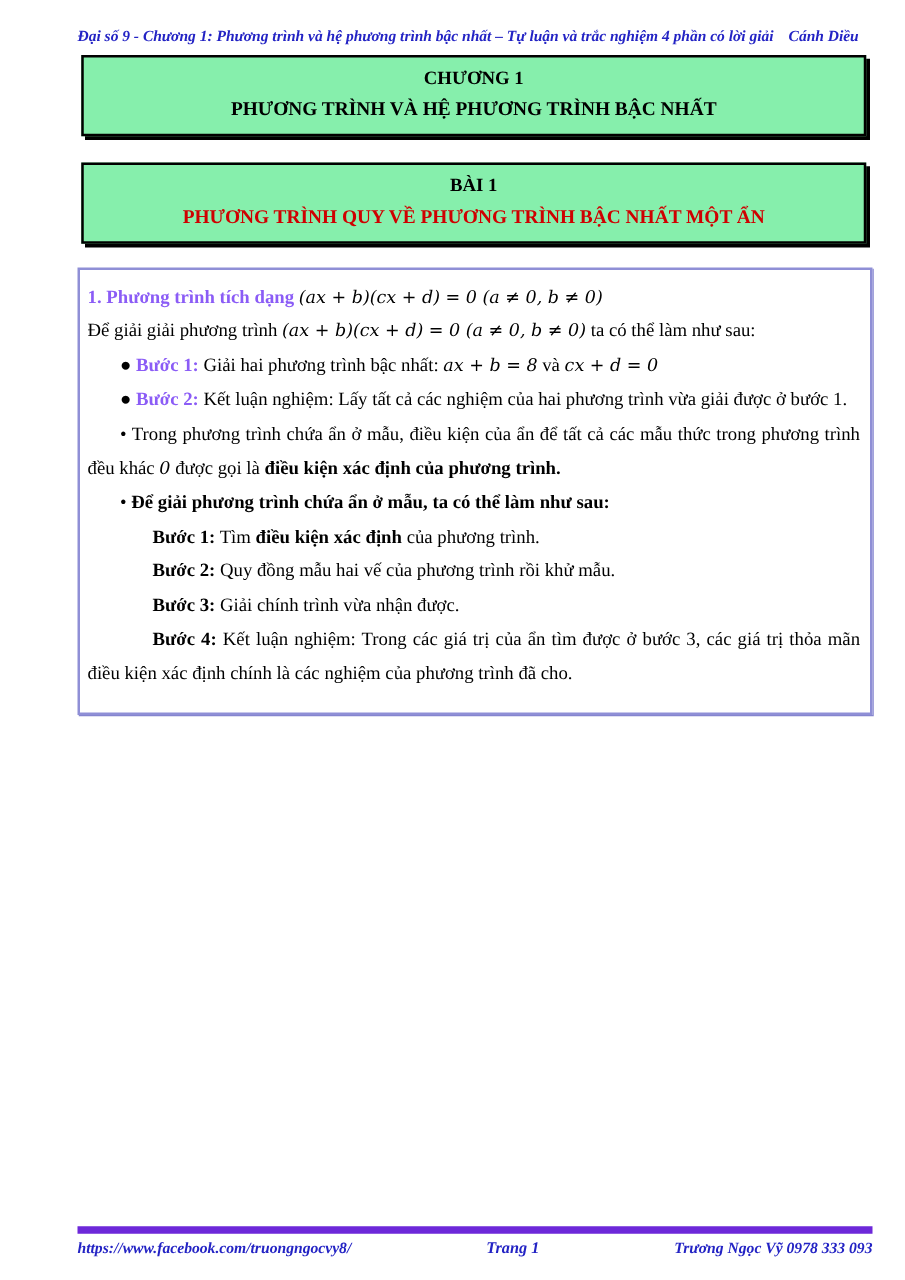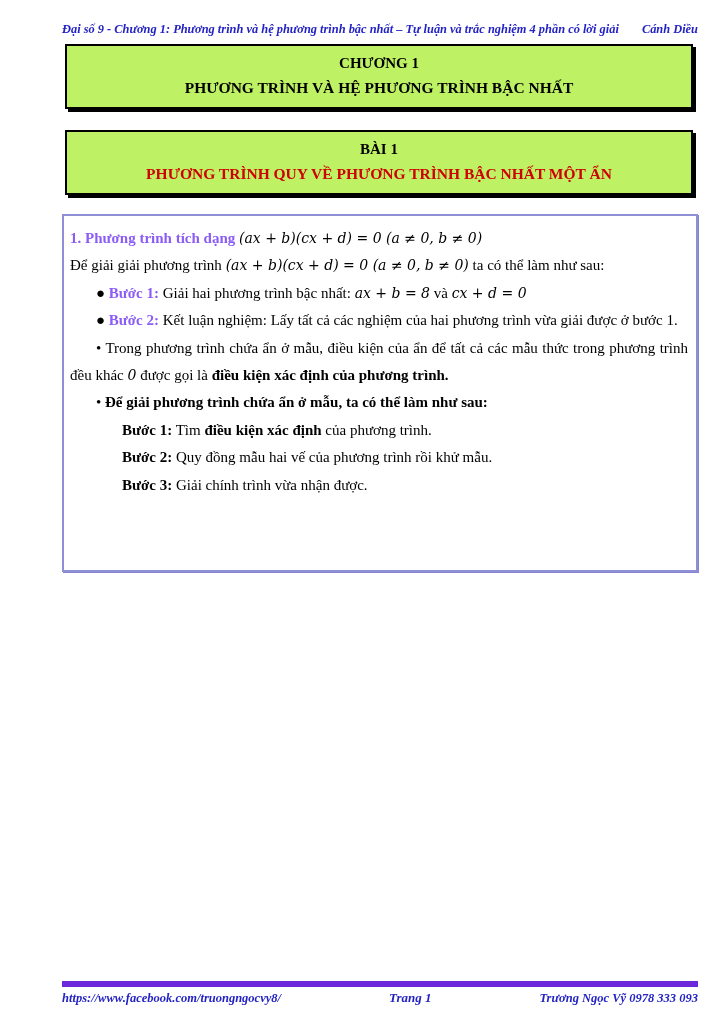--- a/index.html
+++ b/index.html
@@ -5,29 +5,29 @@
   * { margin:0; padding:0; box-sizing:border-box; }
   html,body { background:#ffffff; }
   .page {
     position:relative; width:724px; height:1024px; background:#ffffff;
     font-family:"Liberation Serif","DejaVu Serif",serif; color:#000; overflow:hidden;
   }
   .doc { padding:22px 26px 0 62px; }
 
   
   .header {
-    display:flex; justify-content:space-between; align-items:baseline;
+    display:flex; align-items:baseline;
     font-weight:bold; font-style:italic; color:#2323c4; font-size:12.4px;
     white-space:nowrap; margin-bottom:7px;
   }
   .header .brand { margin-left:12px; }
 
   
   .ybox {
-    background:#bef264; border:2px solid #000; box-shadow:3px 3px 0 #000;
+    background:#86efac; border:2px solid #000; box-shadow:3px 3px 0 #000;
     margin:0 5px 0 3px; padding:7px 10px 9px; text-align:center;
   }
   .ybox .l1 { font-weight:bold; font-size:15px; line-height:20px; }
   .ybox .l2 { font-weight:bold; font-size:15.5px; line-height:20px; margin-top:5px; }
   .ybox.lesson { margin-top:21px;text-align:center; }
   .ybox.lesson .l2 { color:#cf0000; }
 
   
   .content-box {
     margin-top:19px; height:358px;
@@ -88,20 +88,21 @@
       <p class="p-note"><span class="bullet">•</span> <span>Trong phương trình chứa ẩn ở mẫu, điều kiện của ẩn để tất cả các mẫu thức trong phương trình đều khác</span> <span class="math">0</span> <span>được gọi là</span> <span class="b">điều kiện xác định của phương trình.</span></p>
 
       <p class="p-step"><span class="bullet">•</span> <span class="b">Để giải phương trình chứa ẩn ở mẫu, ta có thể làm như sau:</span></p>
 
       <p class="p-step2"><span class="b">Bước 1:</span> <span>Tìm</span> <span class="b">điều kiện xác định</span> <span>của phương trình.</span></p>
 
       <p class="p-step2"><span class="b">Bước 2:</span> <span>Quy đồng mẫu hai vế của phương trình rồi khử mẫu.</span></p>
 
       <p class="p-step2"><span class="b">Bước 3:</span> <span>Giải chính trình vừa nhận được.</span></p>
 
+      <p class="p-step4"><span class="b">Bước 4:</span> <span>Kết luận nghiệm: Trong các giá trị của ẩn tìm được ở bước 3, các giá trị thỏa mãn điều kiện xác định chính là các nghiệm của phương trình đã cho.</span></p>
 
     </div>
   </div>
 
   <div class="footer">
     <a href="#" style="color:inherit;text-decoration:none;">https://www.facebook.com/truongngocvy8/</a>
     <span class="page-num">Trang 1</span>
     <span>Trương Ngọc Vỹ  0978 333 093</span>
   </div>
 </div>

